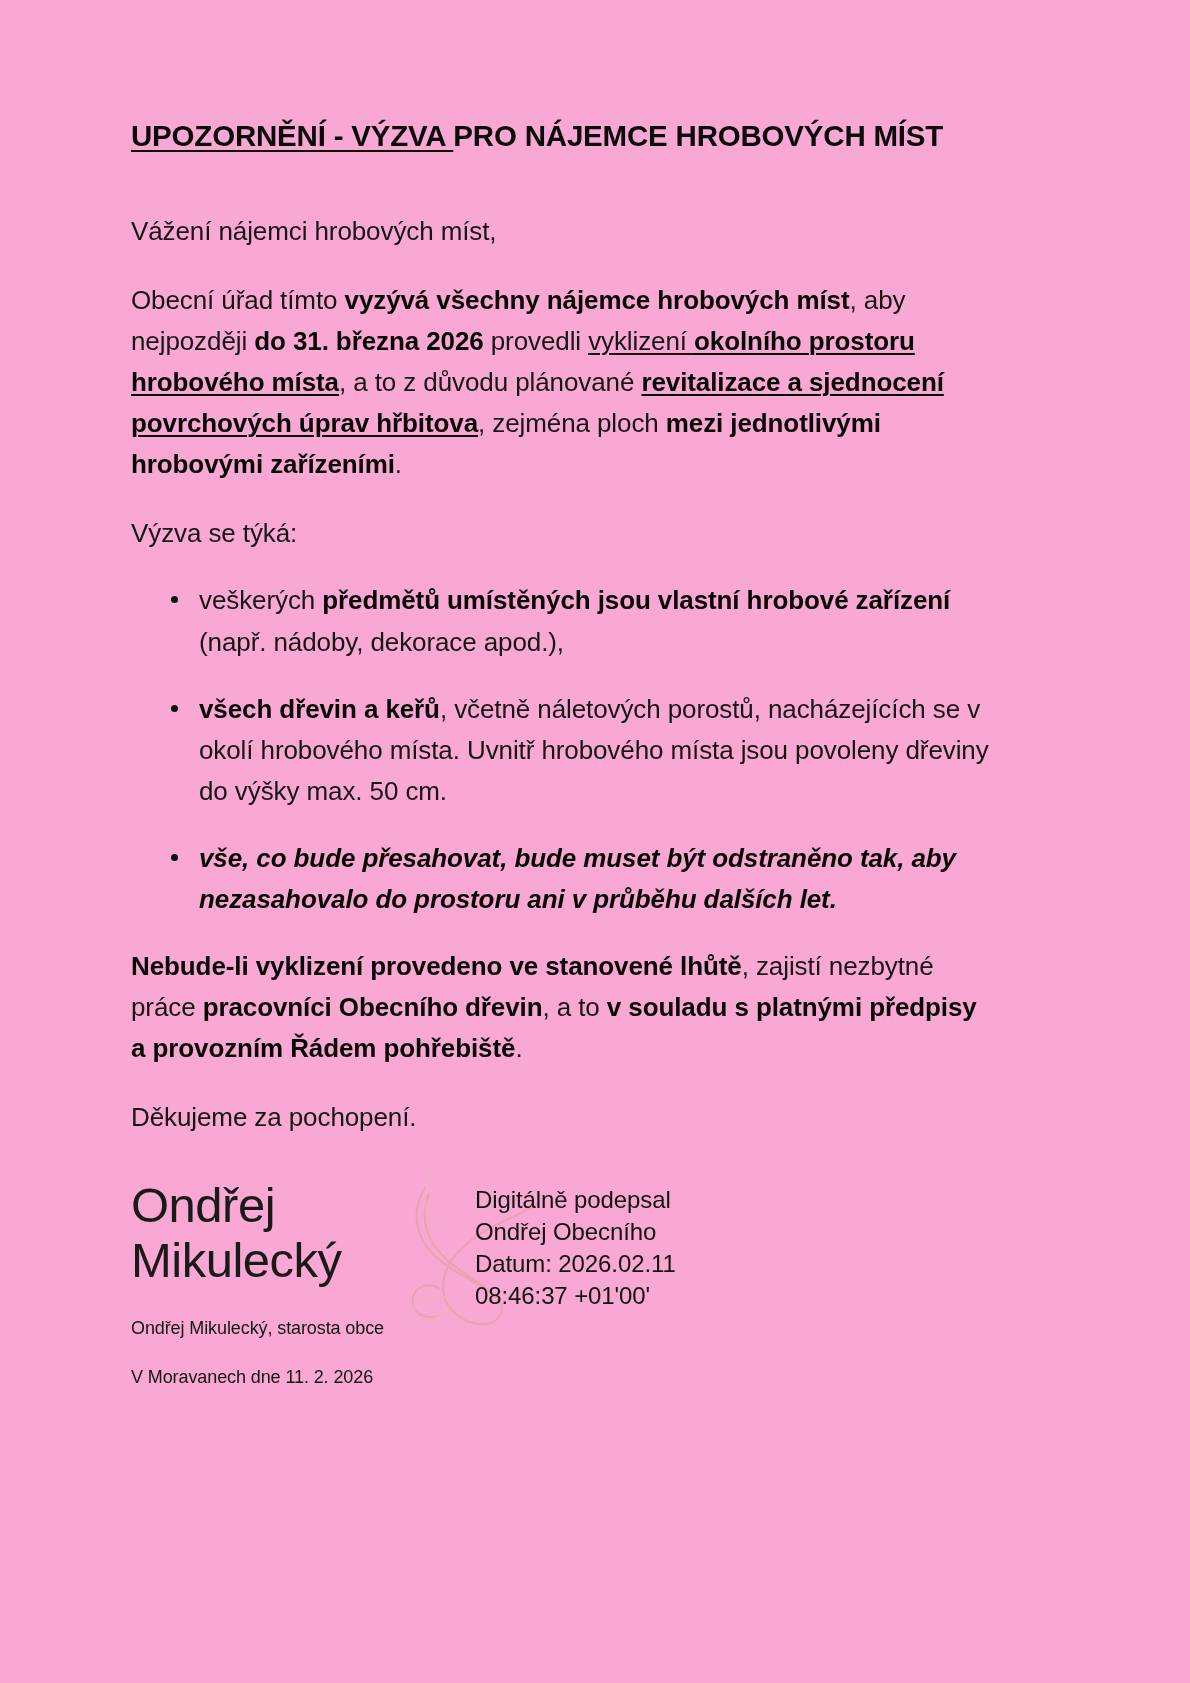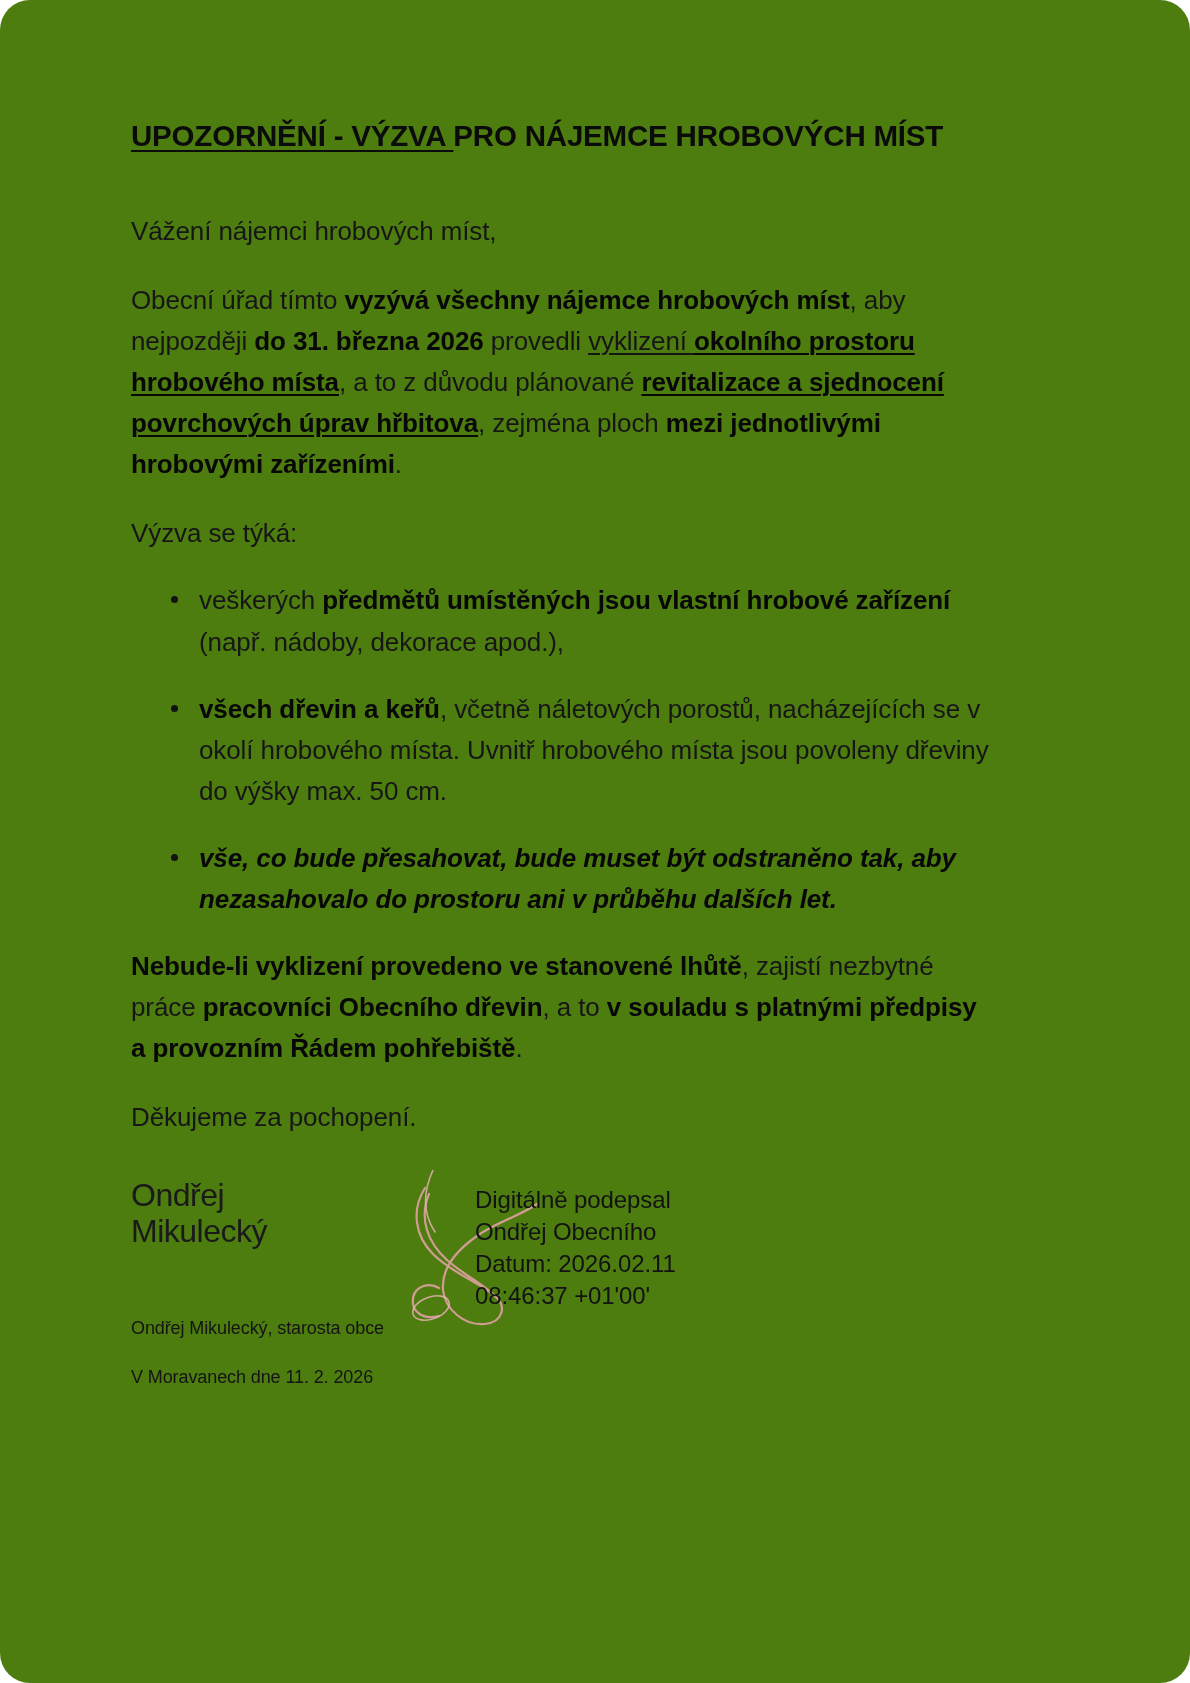--- a/index.html
+++ b/index.html
@@ -15,23 +15,22 @@
     font-family: "Liberation Sans", sans-serif;
     color: #0d0d0d;
     -webkit-font-smoothing: antialiased;
   }
 
   .page {
     position: absolute;
     left: 0; top: 0;
     width: 1190px;
     height: 1683px;
-    background: #4d7c0f;
+    background: #f9a8d4;
     overflow: hidden;
-    border-radius: 30px;
   }
 
   .content {
     position: absolute;
     left: 131px;
     top: 118px;
     width: 865px;
   }
 
   
@@ -106,21 +105,21 @@
   .sig-stamp {
     position: relative;
     height: 132px;
   }
 
   .sig-name {
     position: absolute;
     left: 0;
     top: 0;
     width: 260px;
-    font-size: 32px;
+    font-size: 49px;
     line-height: 1.12;
     font-weight: 400;
     color: #1a1a1a;
     letter-spacing: -0.5px;
     white-space: nowrap;
   }
   .sig-name .l2 { display: block; }
 
   .sig-flourish {
     position: absolute;

